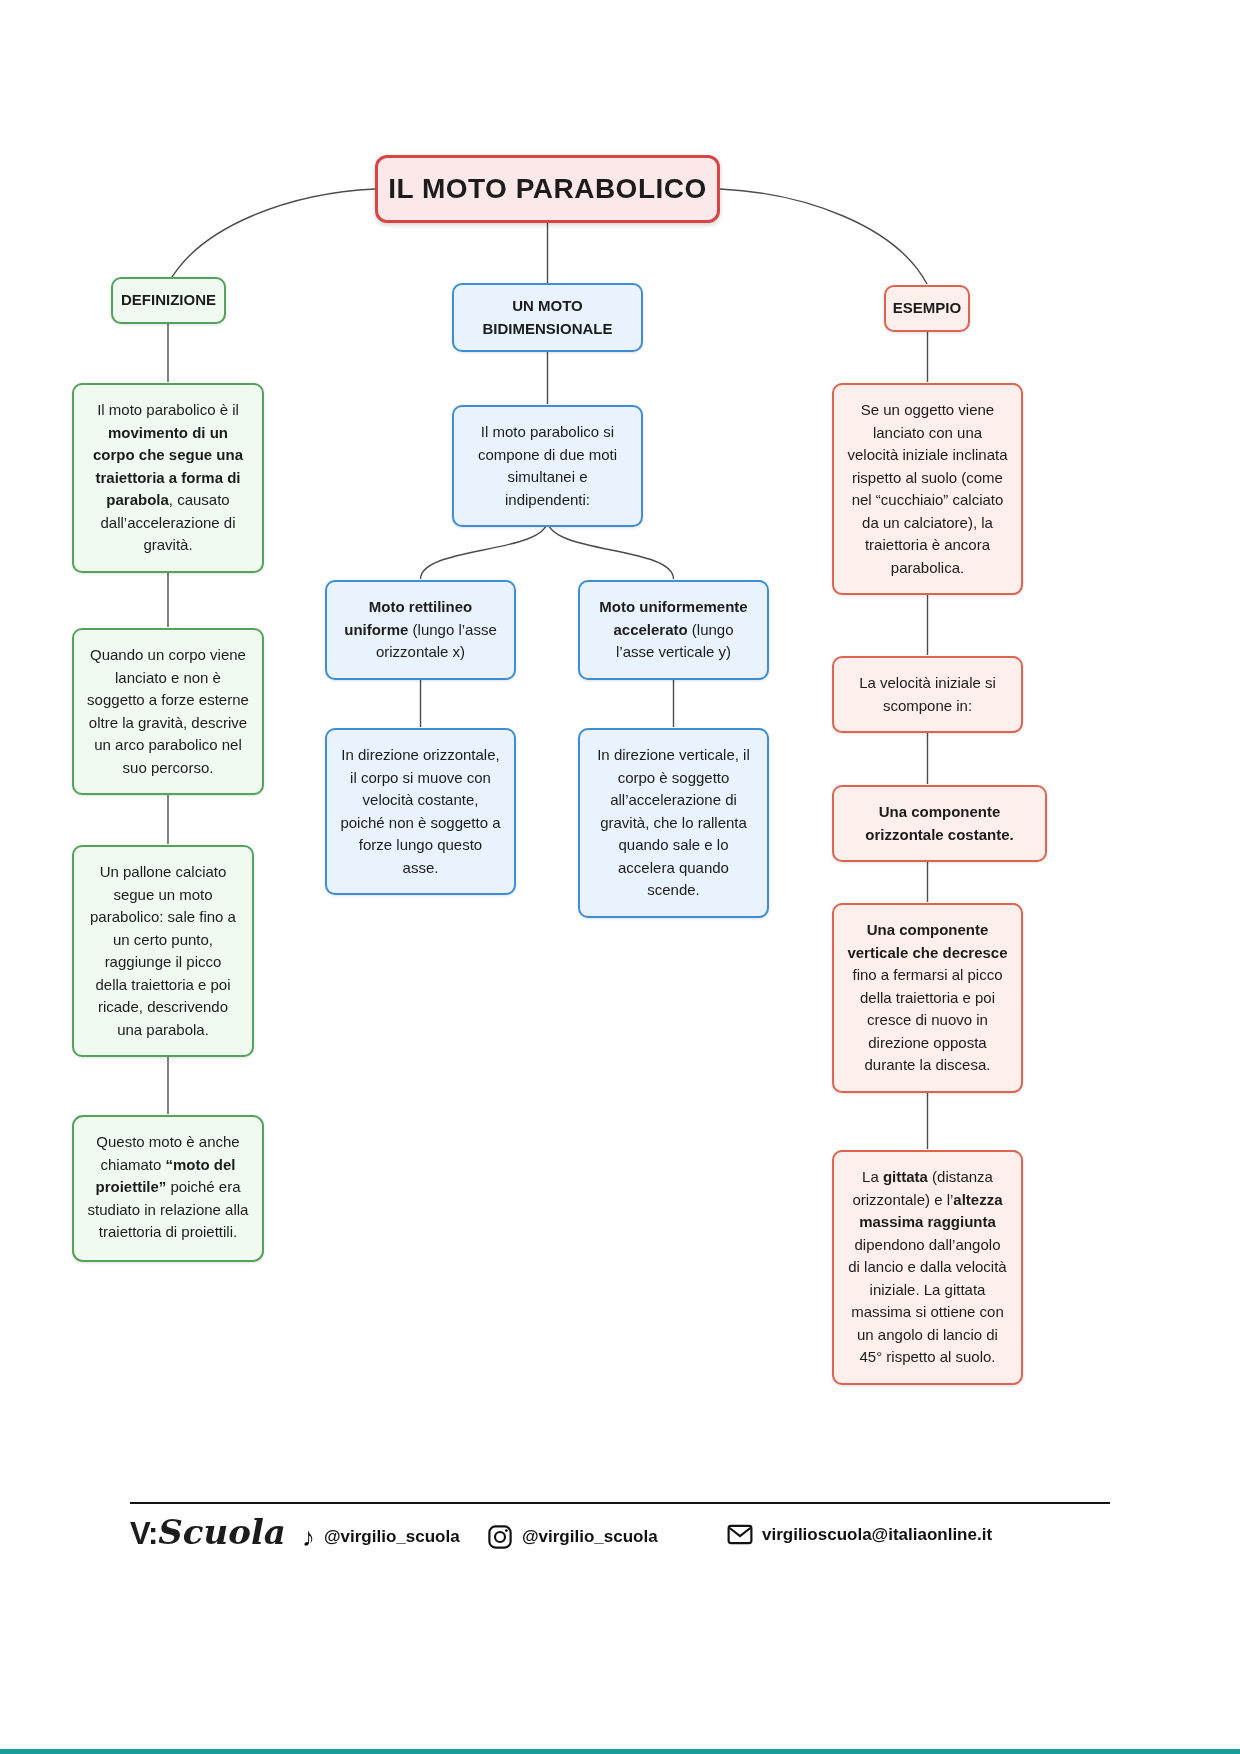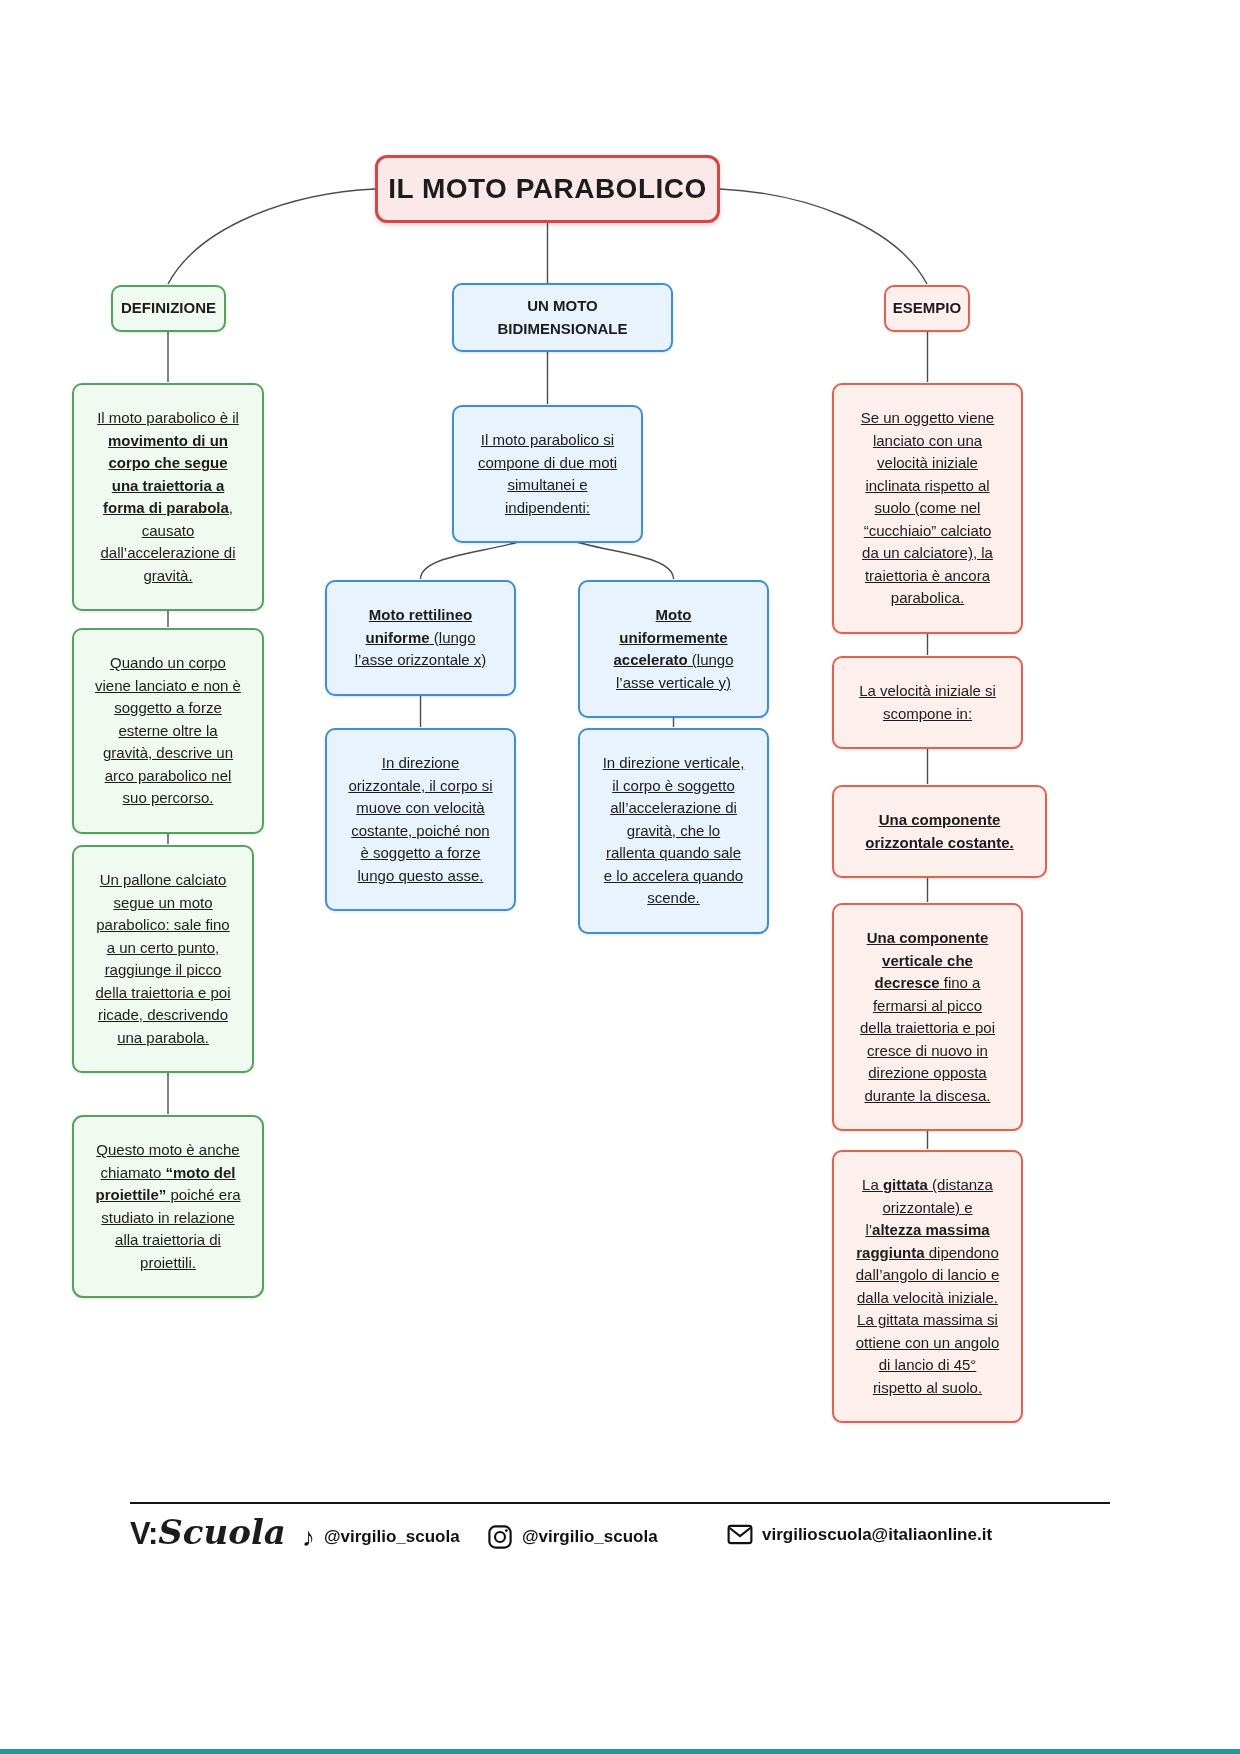--- a/index.html
+++ b/index.html
@@ -3,21 +3,21 @@
 <meta charset="utf-8">
 <style>
   html,body{margin:0;padding:0;background:#ffffff;}
   body{font-family:"Liberation Sans","DejaVu Sans",sans-serif;color:#1c1c1c;}
   .canvas{position:relative;width:1240px;height:1754px;background:#ffffff;overflow:hidden;}
   svg.connectors{position:absolute;left:0;top:0;z-index:1;}
   svg.connectors path{stroke:#4c4c4c;stroke-width:1.4;fill:none;}
   .box{position:absolute;z-index:2;box-sizing:border-box;display:flex;justify-content:center;
        text-align:center;border-radius:10px;border:2px solid #999;font-size:15px;line-height:1.5;
        padding:10px 9px;background:#fff;box-shadow:0 1px 3px rgba(0,0,0,.12);}
-  .box p{margin:12px;text-decoration:underline;}
+  .box p{margin:4px;}
   .green{border-color:#55a25c;background:#f1faf1;}
   .blue{border-color:#3e8ed6;background:#e9f3fd;}
   .red{border-color:#dd6450;background:#fdefeb;}
   .header{font-weight:700;}
   .title-box{border:3px solid #d84545;background:#fbe9e9;border-radius:12px;box-shadow:0 2px 5px rgba(0,0,0,.18);}
   .title-text{font-size:28px;font-weight:800;letter-spacing:.5px;white-space:nowrap;}
   b{font-weight:700;}
   
   .footer-divider{position:absolute;left:130px;top:1502px;width:980px;height:2px;background:#141414;z-index:2;}
   .brand{position:absolute;left:130px;top:1512px;z-index:2;display:flex;align-items:baseline;}
@@ -49,24 +49,24 @@
     <path d="M547.5,520 C547.5,554 420.5,546 420.5,579"></path>
     <path d="M547.5,520 C547.5,554 673.5,546 673.5,579"></path>
     <path d="M420.5,666 L420.5,727"></path>
     <path d="M673.5,666 L673.5,727"></path>
   </svg>
 
   <div class="box title-box" style="left:375px;top:155px;width:345px;min-height:66px;">
     <span class="title-text">IL MOTO PARABOLICO</span>
   </div>
 
-  <div class="box green header" style="left:111px;top:285px;width:115px;min-height:38px;">
+  <div class="box green header" style="left:111px;top:277px;width:115px;min-height:38px;">
     <span>DEFINIZIONE</span>
   </div>
-  <div class="box blue header" style="left:452px;top:283px;width:221px;min-height:62px;">
+  <div class="box blue header" style="left:452px;top:283px;width:191px;min-height:62px;">
     <span>UN MOTO BIDIMENSIONALE</span>
   </div>
   <div class="box red header" style="left:884px;top:285px;width:86px;min-height:38px;">
     <span>ESEMPIO</span>
   </div>
 
   <div class="box green" style="left:72px;top:383px;width:192px;min-height:187px;">
     <p><span>Il moto parabolico è il </span><b>movimento di un corpo che segue una traiettoria a forma di parabola</b><span>, causato dall’accelerazione di gravità.</span></p>
   </div>
   <div class="box green" style="left:72px;top:628px;width:192px;min-height:159px;">

